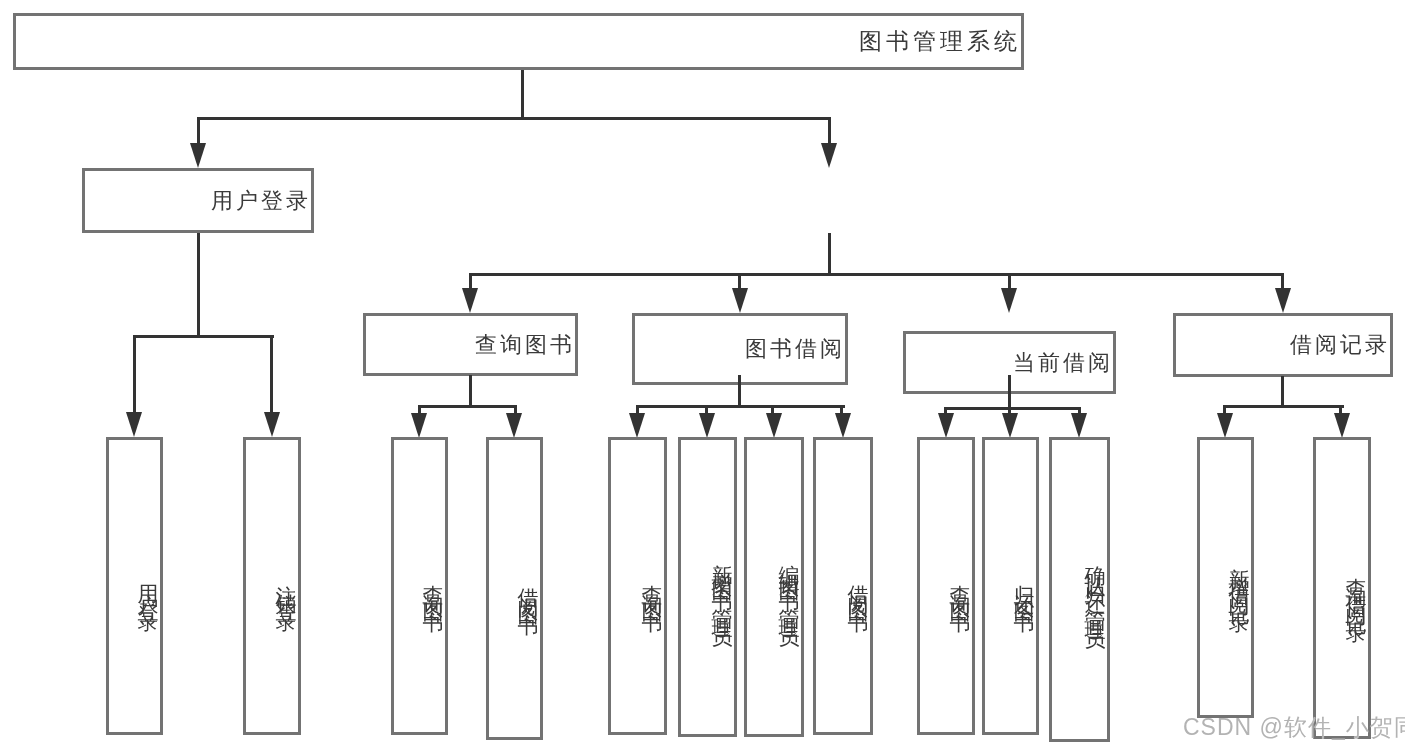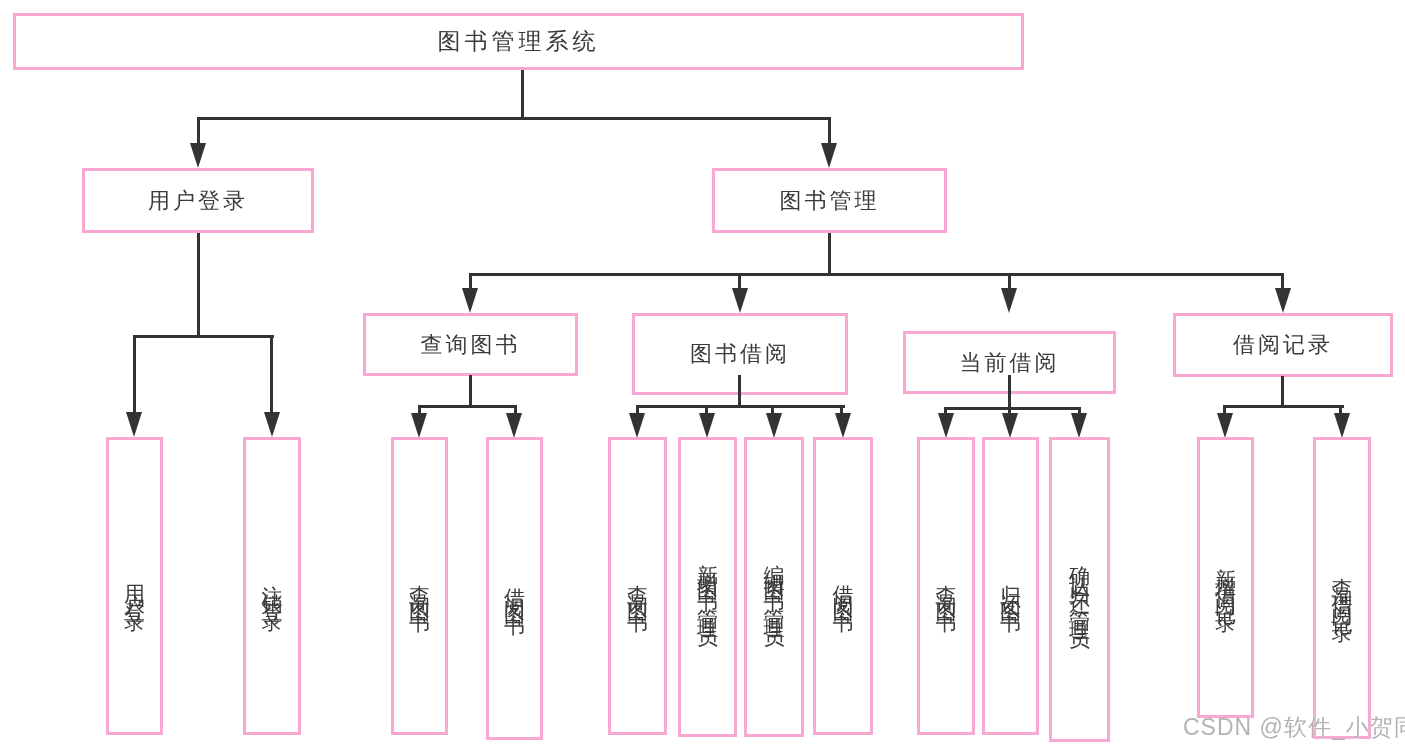--- a/index.html
+++ b/index.html
@@ -1,22 +1,22 @@
 <!DOCTYPE html>
 <html><head>
 <meta charset="utf-8">
 <style>
   html,body{margin:0;padding:0;background:#fff;}
   #stage{
     position:relative;width:1405px;height:747px;background:#ffffff;overflow:hidden;
     font-family:"Liberation Sans","DejaVu Sans",sans-serif;color:#333333;
   }
   .box{
-    position:absolute;box-sizing:border-box;border:3px solid #f9a8d4;background:#ffffff;
-    display:flex;align-items:center;justify-content:center;
+    position:absolute;box-sizing:border-box;border:3px solid #737373;background:#ffffff;
+    display:flex;align-items:center;justify-content:flex-end;
   }
   .hlabel{font-size:22px;letter-spacing:3px;color:#3a3a3a;white-space:nowrap;}
   .rootlabel{font-size:23px;letter-spacing:4px;}
   .vtext{
     writing-mode:vertical-rl;text-orientation:mixed;
     font-size:21px;line-height:1.15;letter-spacing:9px;color:#3a3a3a;white-space:nowrap;
   }
   .vline,.hline{position:absolute;background:#333333;}
   .arrow{
     position:absolute;width:0;height:0;
@@ -41,23 +41,20 @@
   <div class="vline" style="left:521px;top:70px;width:3px;height:50px;"></div>
   <div class="hline" style="left:197px;top:117px;width:634px;height:3px;"></div>
   <div class="vline" style="left:197px;top:117px;width:3px;height:33px;"></div>
   <div class="vline" style="left:828px;top:117px;width:3px;height:33px;"></div>
   <div class="arrow" style="left:190px;top:143px;"></div>
   <div class="arrow" style="left:821px;top:143px;"></div>
 
   <div class="box" style="left:82px;top:168px;width:232px;height:65px;">
     <span class="hlabel">用户登录</span>
   </div>
-  <div class="box" style="left:712px;top:168px;width:235px;height:65px;">
-    <span class="hlabel">图书管理</span>
-  </div>
 
   <div class="vline" style="left:197px;top:233px;width:3px;height:104px;"></div>
   <div class="hline" style="left:133px;top:335px;width:141px;height:3px;"></div>
   <div class="vline" style="left:133px;top:335px;width:3px;height:80px;"></div>
   <div class="vline" style="left:270px;top:335px;width:3px;height:80px;"></div>
   <div class="arrow" style="left:126px;top:412px;"></div>
   <div class="arrow" style="left:264px;top:412px;"></div>
 
   <div class="vline" style="left:828px;top:233px;width:3px;height:42px;"></div>
   <div class="hline" style="left:469px;top:273px;width:815px;height:3px;"></div>
@@ -66,21 +63,21 @@
   <div class="vline" style="left:1008px;top:273px;width:3px;height:18px;"></div>
   <div class="vline" style="left:1281px;top:273px;width:3px;height:18px;"></div>
   <div class="arrow" style="left:462px;top:288px;"></div>
   <div class="arrow" style="left:732px;top:288px;"></div>
   <div class="arrow" style="left:1001px;top:288px;"></div>
   <div class="arrow" style="left:1275px;top:288px;"></div>
 
   <div class="box" style="left:363px;top:313px;width:215px;height:63px;">
     <span class="hlabel">查询图书</span>
   </div>
-  <div class="box" style="left:632px;top:313px;width:216px;height:82px;">
+  <div class="box" style="left:632px;top:313px;width:216px;height:72px;">
     <span class="hlabel">图书借阅</span>
   </div>
   <div class="box" style="left:903px;top:331px;width:213px;height:63px;">
     <span class="hlabel">当前借阅</span>
   </div>
   <div class="box" style="left:1173px;top:313px;width:220px;height:64px;">
     <span class="hlabel">借阅记录</span>
   </div>
 
   <div class="vline" style="left:469px;top:375px;width:3px;height:32px;"></div>

